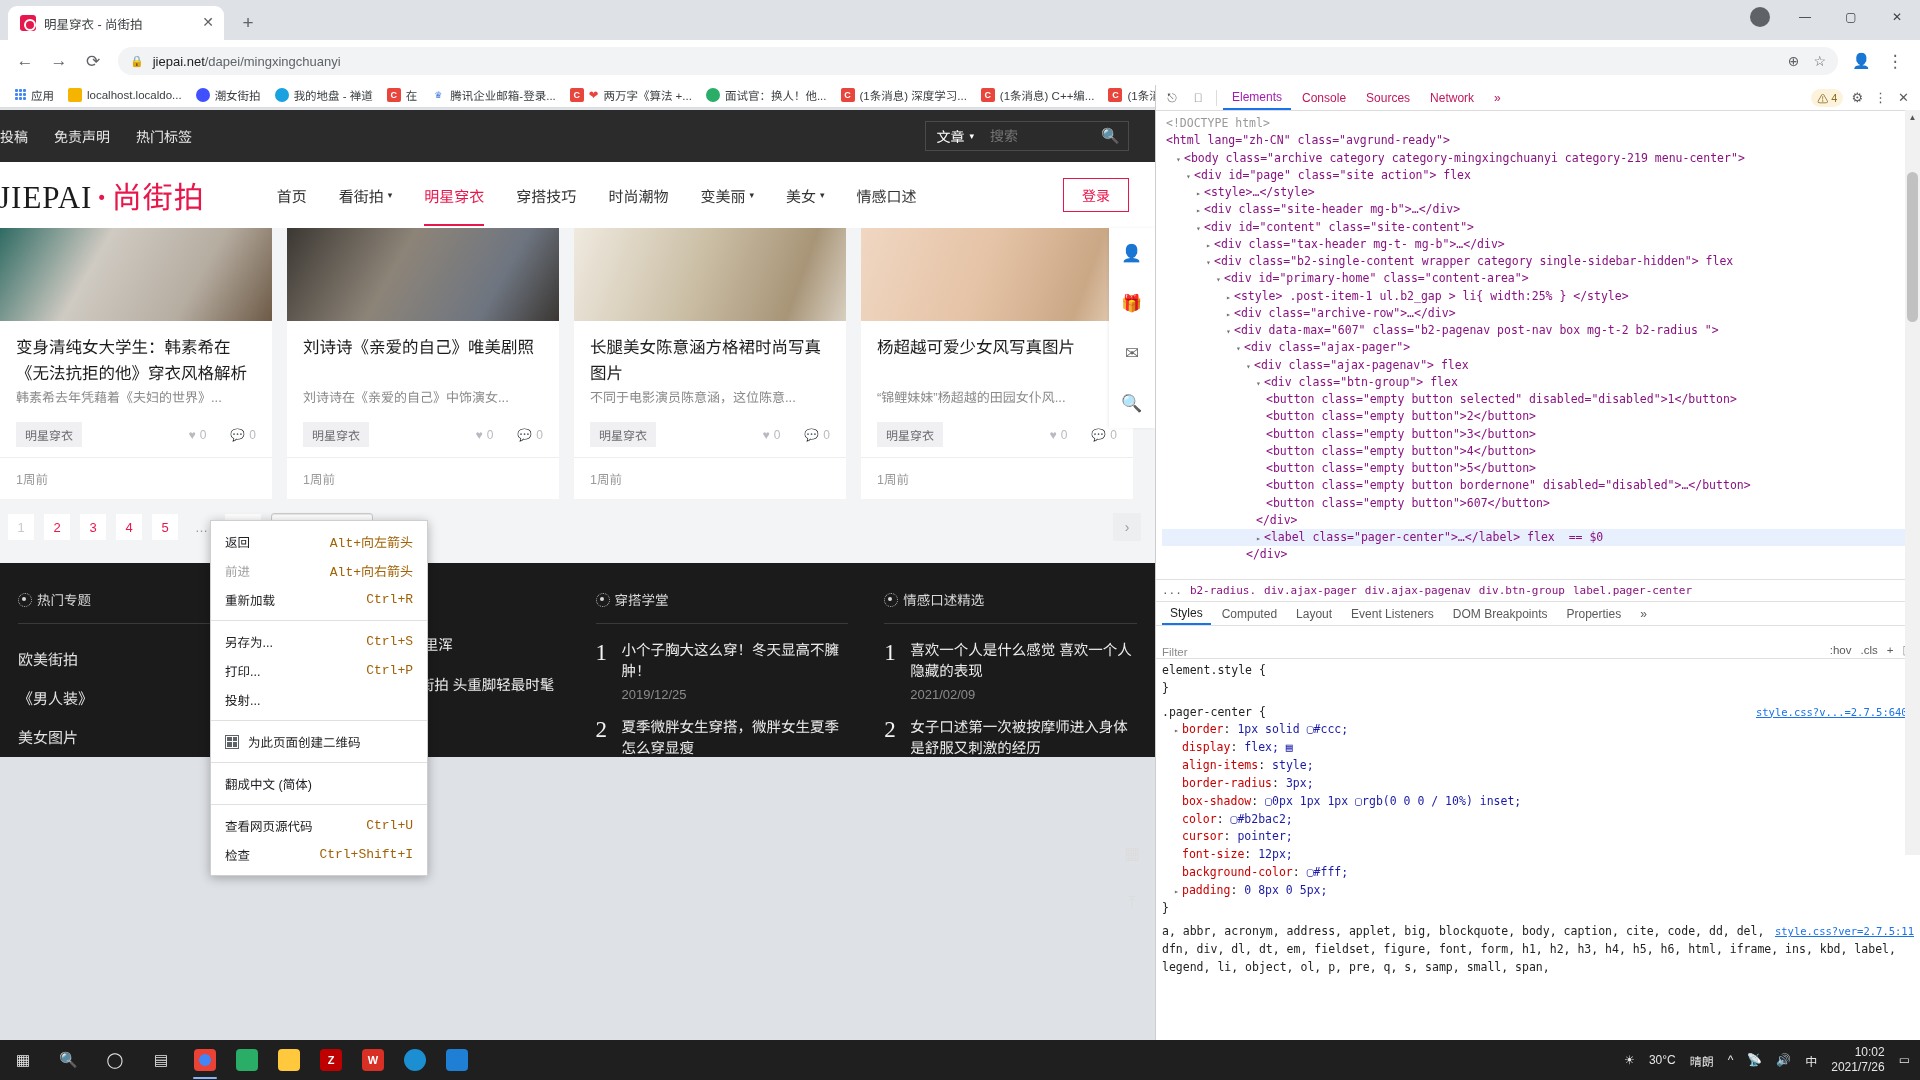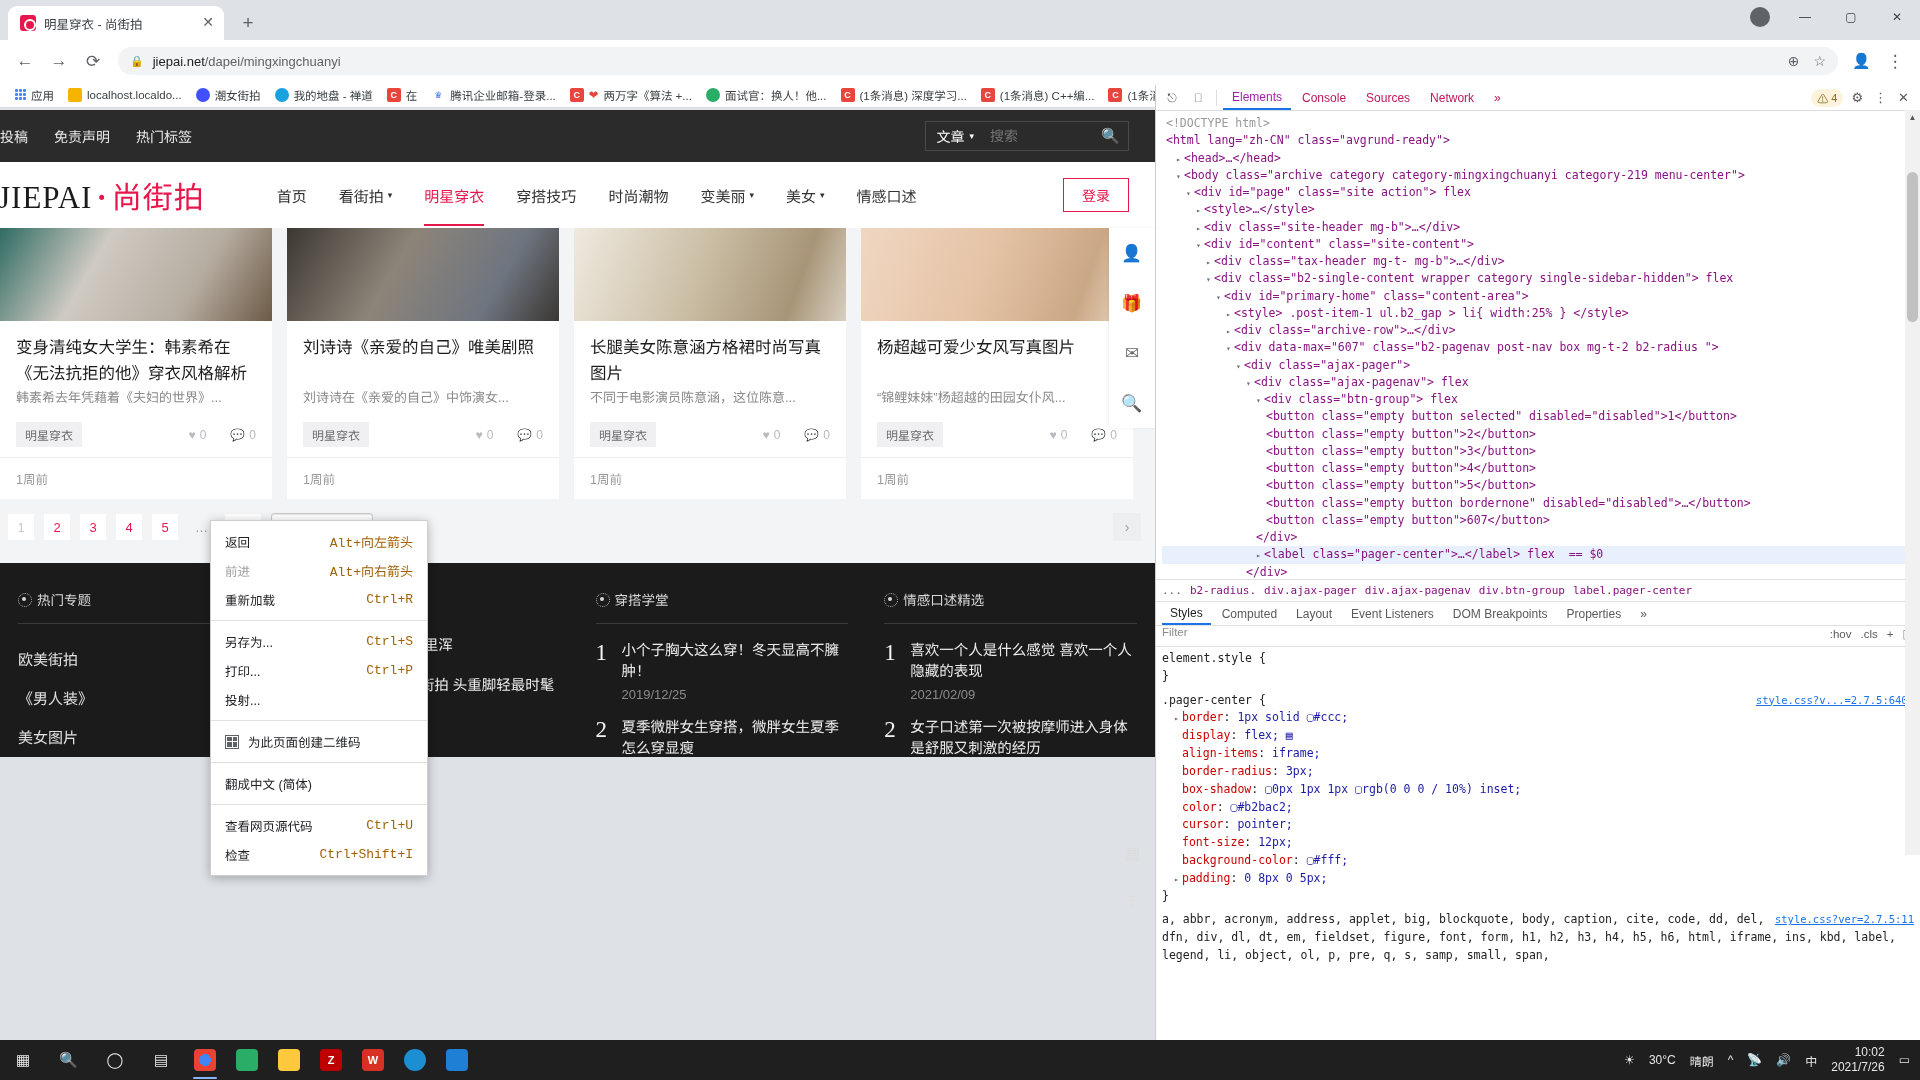--- a/index.html
+++ b/index.html
@@ -158,21 +158,21 @@
   .arrw{ color:#727272; font-size:8px; display:inline-block; width:8px; }
 
   .crumbs{ height:22px; border-top:1px solid #e0e0e0; display:flex; align-items:center; gap:8px; padding:0 6px;
            font-size:11px; color:#5f6368; background:#fff;}
   .crumbs .sel{ color:#881280; }
 
   .stylebar{ height:24px; border-top:1px solid #e0e0e0; display:flex; align-items:center; padding:0 6px; gap:3px;
              font-family:"Liberation Sans",sans-serif;}
   .stab{ padding:3px 8px; font-size:12px; color:#5a5a5a; cursor:pointer;}
   .stab.sel{ color:#202124; border-bottom:2px solid #1a73e8;}
-  .filterrow{ height:22px; border-top:1px solid #e0e0e0; border-bottom:1px solid #e0e0e0; display:flex; align-items:flex-start;
+  .filterrow{ height:34px; border-top:1px solid #e0e0e0; border-bottom:1px solid #e0e0e0; display:flex; align-items:flex-end;
               padding:0 6px; gap:8px; font-size:11.5px; color:#8a8a8a; font-family:"Liberation Sans",sans-serif;}
   .filterrow .right{ margin-left:auto; display:flex; gap:9px; color:#5a5a5a; align-items:center;}
 
   .cssbody{ font-size:11.5px; line-height:1.55; padding:3px 6px; color:#222; }
   .csel{ color:#222; } .cprop{ color:#c80000;} .cval{ color:#1a1aa6;}
   .srcref{ float:right; color:#1a73e8; font-size:10.5px; text-decoration:underline; cursor:pointer;}
   .tri{ display:inline-block; color:#727272; font-size:8px; width:8px;}
   .cssrule{ margin-bottom:2px; }
 
   
@@ -604,21 +604,20 @@
           </span>
         <span class="dt-more">⚙</span>
         <span class="dt-more">⋮</span>
         <span class="dt-more">✕</span>
       </span>
     </div>
 
     <div class="dom">
       <div style="padding-left:4px"><span class="tcomment">&lt;!DOCTYPE html&gt;</span></div>
       <div style="padding-left:4px"><span class="tgray">&lt;html lang="zh-CN" class="avgrund-ready"&gt;</span></div>
-      <div style="padding-left:14px"><span class="arrw">▸</span><span class="tgray">&lt;head&gt;…&lt;/head&gt;</span></div>
       <div style="padding-left:14px"><span class="arrw">▾</span><span class="tgray">&lt;body class="archive category category-mingxingchuanyi category-219 menu-center"&gt;</span></div>
       <div style="padding-left:24px"><span class="arrw">▾</span><span class="tgray">&lt;div id="page" class="site action"&gt; flex</span></div>
       <div style="padding-left:34px"><span class="arrw">▸</span><span class="tgray">&lt;style&gt;…&lt;/style&gt;</span></div>
       <div style="padding-left:34px"><span class="arrw">▸</span><span class="tgray">&lt;div class="site-header mg-b"&gt;…&lt;/div&gt;</span></div>
       <div style="padding-left:34px"><span class="arrw">▾</span><span class="tgray">&lt;div id="content" class="site-content"&gt;</span></div>
       <div style="padding-left:44px"><span class="arrw">▸</span><span class="tgray">&lt;div class="tax-header mg-t- mg-b"&gt;…&lt;/div&gt;</span></div>
       <div style="padding-left:44px"><span class="arrw">▾</span><span class="tgray">&lt;div class="b2-single-content wrapper category single-sidebar-hidden"&gt; flex</span></div>
       <div style="padding-left:54px"><span class="arrw">▾</span><span class="tgray">&lt;div id="primary-home" class="content-area"&gt;</span></div>
       <div style="padding-left:64px"><span class="arrw">▸</span><span class="tgray">&lt;style&gt; .post-item-1 ul.b2_gap &gt; li{ width:25% } &lt;/style&gt;</span></div>
       <div style="padding-left:64px"><span class="arrw">▸</span><span class="tgray">&lt;div class="archive-row"&gt;…&lt;/div&gt;</span></div>
@@ -670,21 +669,21 @@
 
     <div class="cssbody">
       <div class="cssrule">
         <div class="csel">element.style {</div>
         <div class="csel">}</div>
       </div>
       <div class="cssrule" style="margin-top:6px">
         <div><span class="csel">.pager-center {</span><span class="srcref">style.css?v...=2.7.5:6402</span></div>
         <div style="padding-left:12px"><span class="tri">▸</span><span class="cprop">border</span>: <span class="cval">1px solid ▢#ccc;</span></div>
         <div style="padding-left:12px"><span class="tri"></span><span class="cprop">display</span>: <span class="cval">flex; ▤</span></div>
-        <div style="padding-left:12px"><span class="tri"></span><span class="cprop">align-items</span>: <span class="cval">iframe;</span></div>
+        <div style="padding-left:12px"><span class="tri"></span><span class="cprop">align-items</span>: <span class="cval">style;</span></div>
         <div style="padding-left:12px"><span class="tri"></span><span class="cprop">border-radius</span>: <span class="cval">3px;</span></div>
         <div style="padding-left:12px"><span class="tri"></span><span class="cprop">box-shadow</span>: <span class="cval">▢0px 1px 1px ▢rgb(0 0 0 / 10%) inset;</span></div>
         <div style="padding-left:12px"><span class="tri"></span><span class="cprop">color</span>: <span class="cval">▢#b2bac2;</span></div>
         <div style="padding-left:12px"><span class="tri"></span><span class="cprop">cursor</span>: <span class="cval">pointer;</span></div>
         <div style="padding-left:12px"><span class="tri"></span><span class="cprop">font-size</span>: <span class="cval">12px;</span></div>
         <div style="padding-left:12px"><span class="tri"></span><span class="cprop">background-color</span>: <span class="cval">▢#fff;</span></div>
         <div style="padding-left:12px"><span class="tri">▸</span><span class="cprop">padding</span>: <span class="cval">0 8px 0 5px;</span></div>
         <div class="csel">}</div>
       </div>
       <div class="cssrule" style="margin-top:6px">

